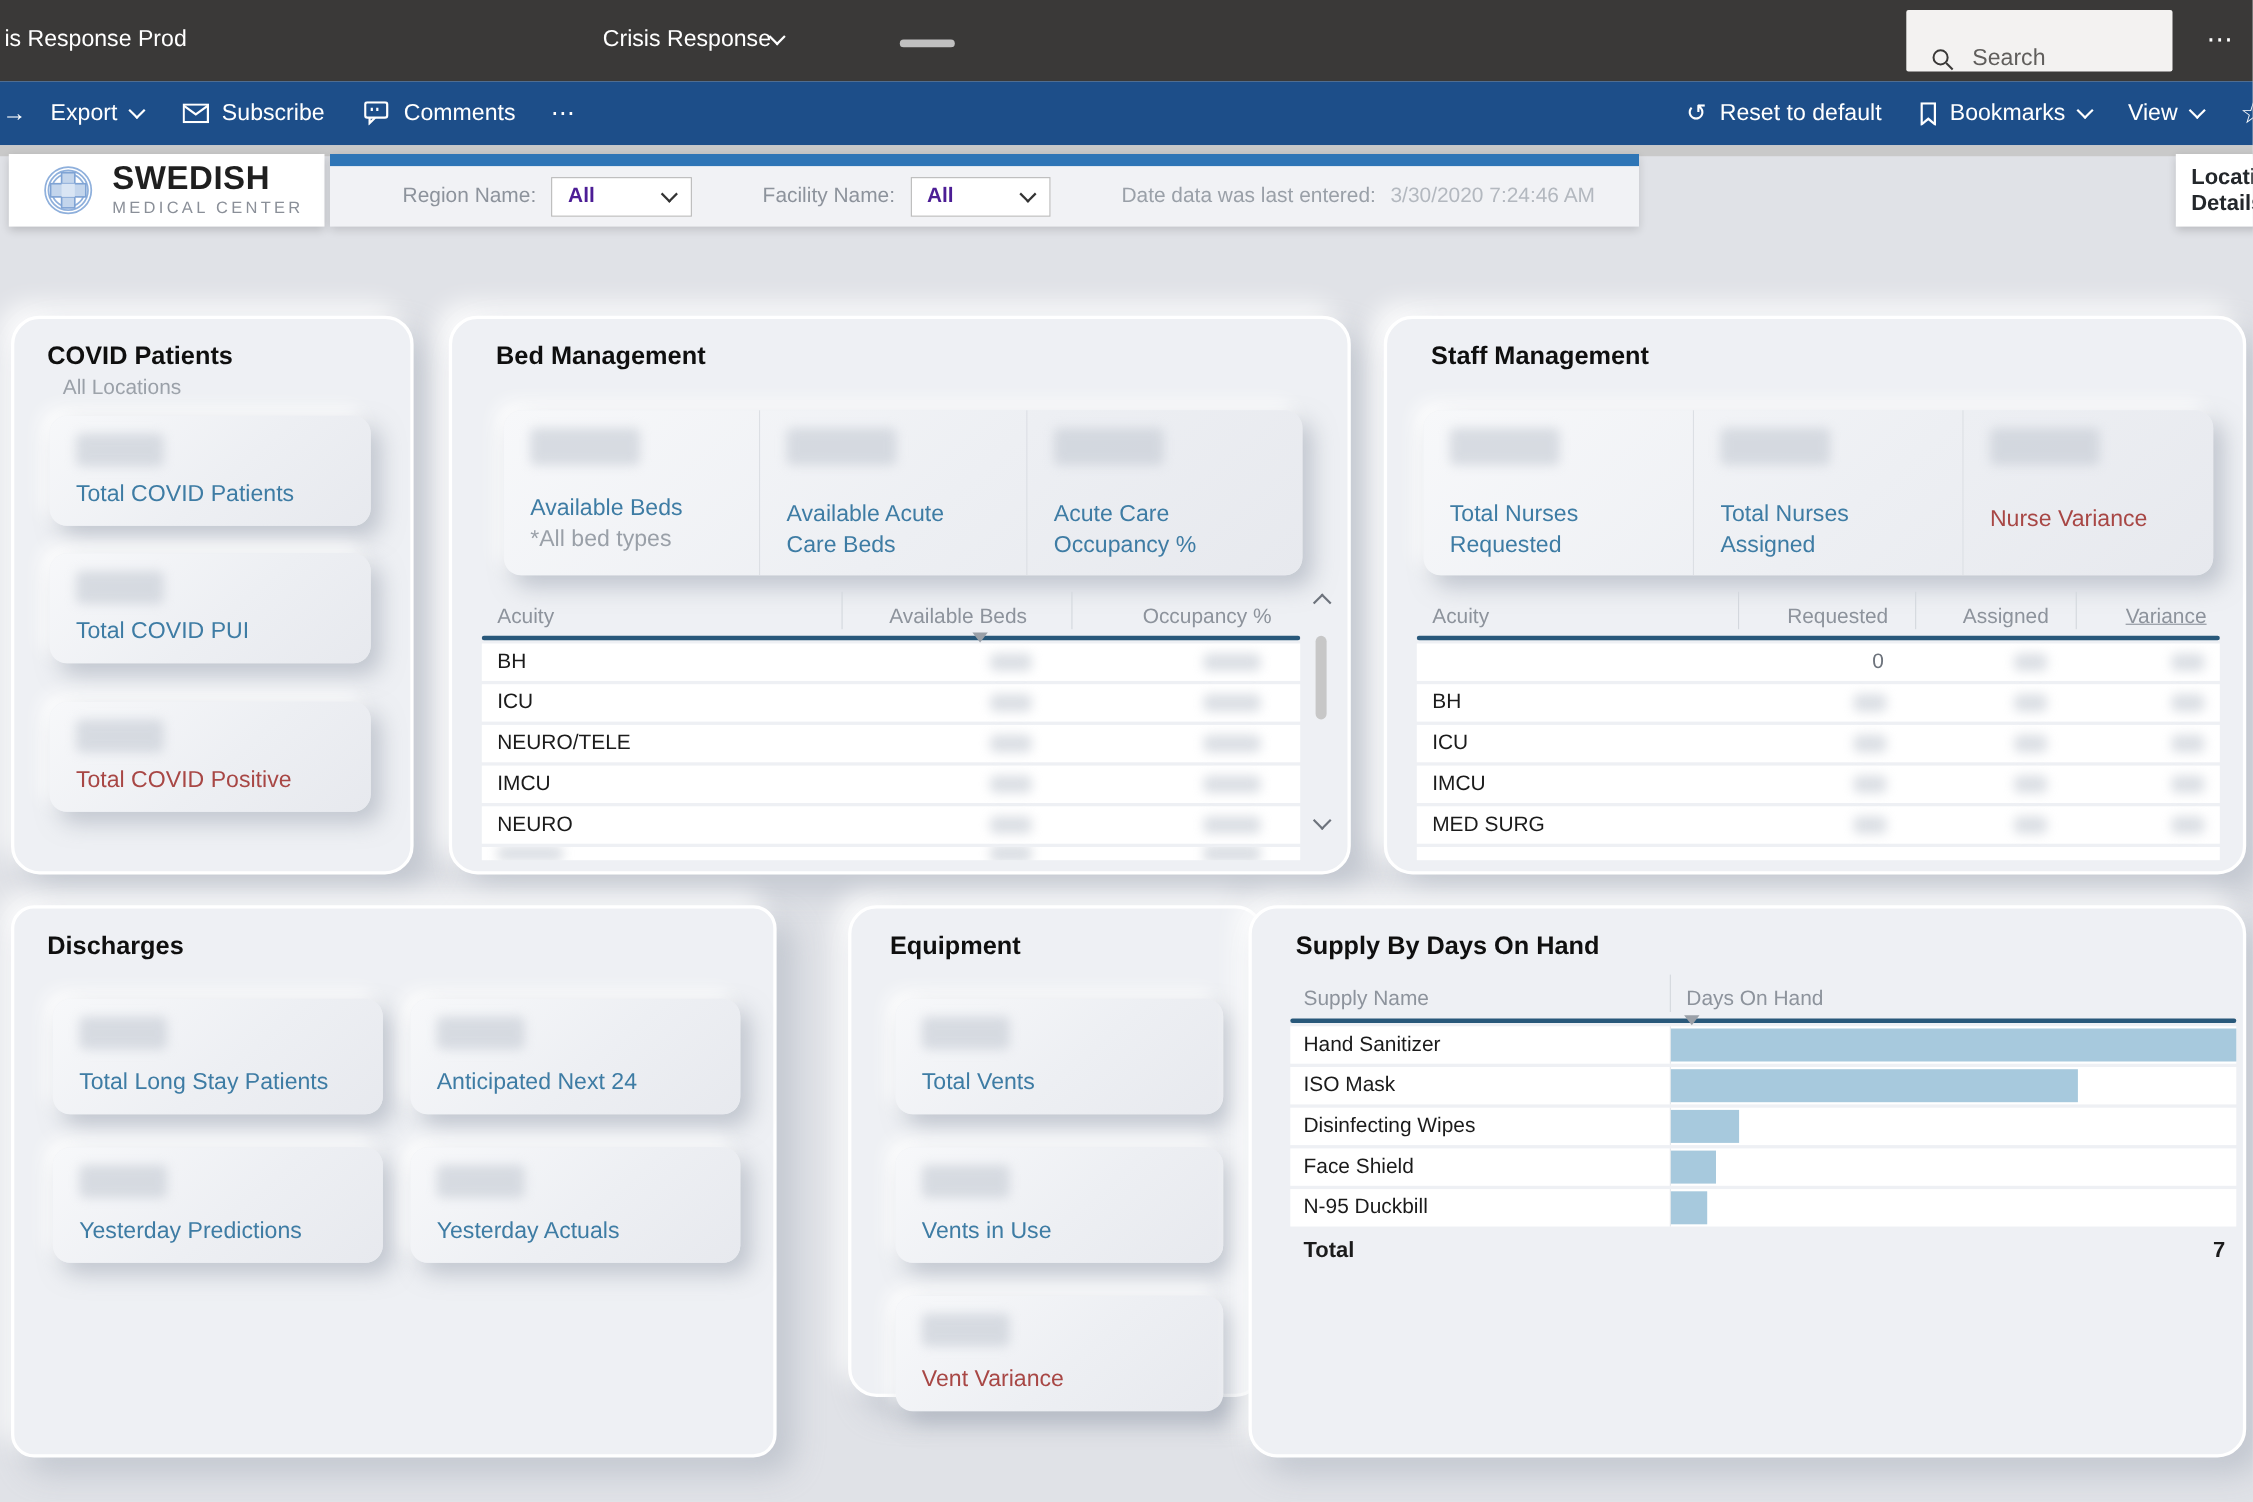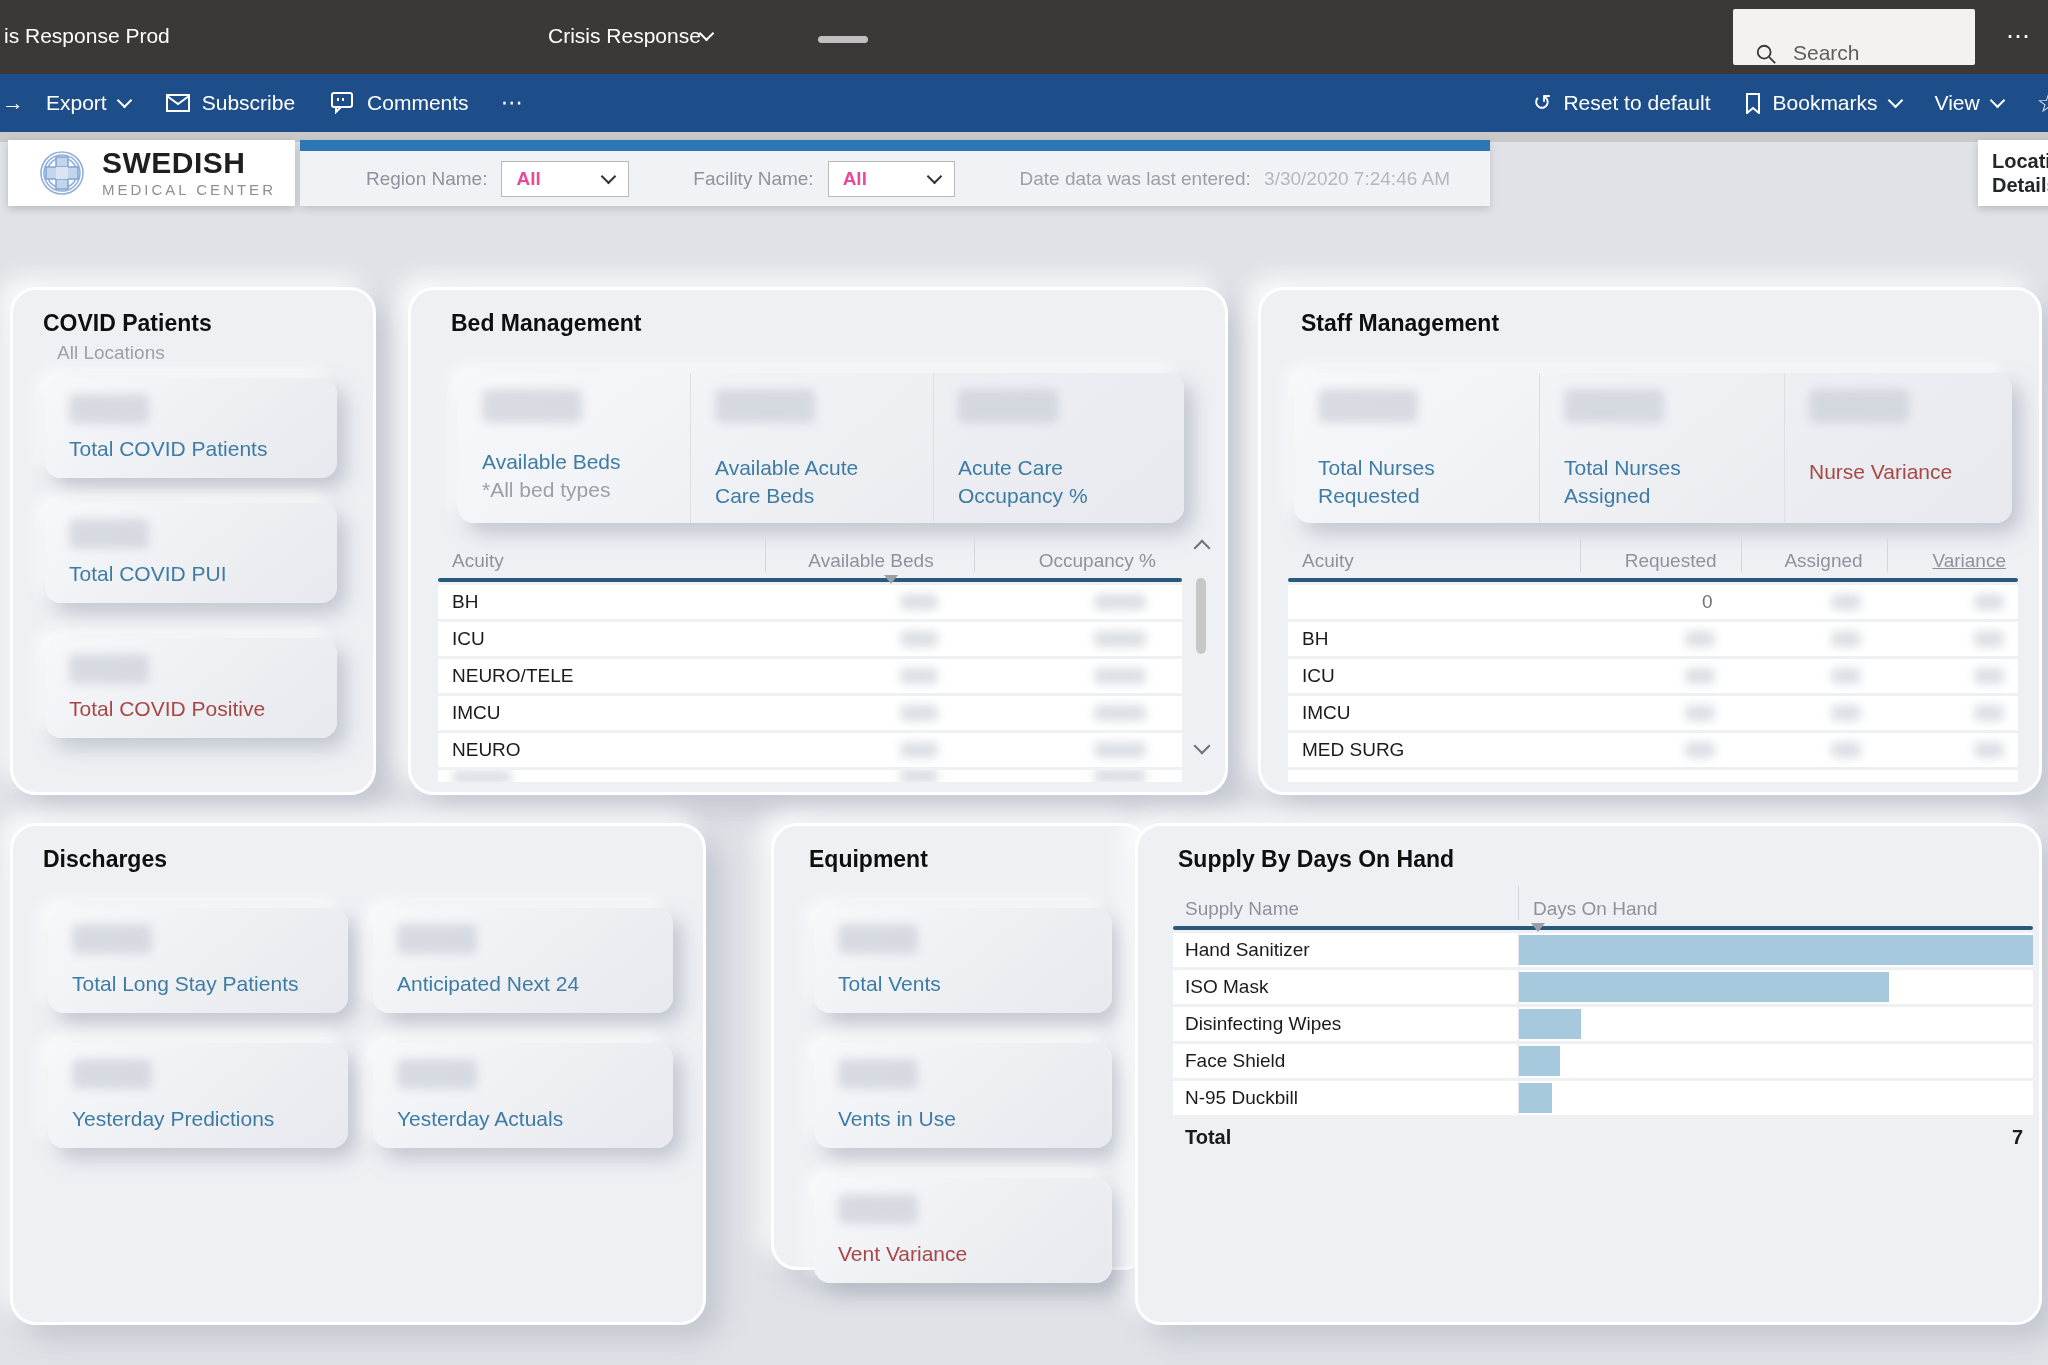--- a/index.html
+++ b/index.html
@@ -31,21 +31,21 @@
              box-shadow:0 3px 8px rgba(0,0,0,.18);display:flex;align-items:center;padding-left:28px;box-sizing:border-box;gap:14px;}
   .logo-text1{font-size:30px;font-weight:bold;color:#1f1f1f;letter-spacing:.5px;line-height:1;}
   .logo-text2{font-size:15px;color:#8a8f98;letter-spacing:3px;margin-top:3px;}
   .filter-panel{position:absolute;left:300px;top:140px;width:1190px;height:66px;background:#f1f2f5;
                 box-shadow:0 3px 8px rgba(0,0,0,.14);}
   .filter-accent{position:absolute;left:0;top:0;width:100%;height:11px;background:#2e75b6;}
   .filter-row{position:absolute;left:0;top:11px;width:100%;height:55px;display:flex;align-items:center;padding-left:66px;box-sizing:border-box;}
   .flabel{color:#8d939c;font-size:19px;margin-right:14px;white-space:nowrap;}
   .fdrop{width:222px;height:36px;background:#fff;border:1px solid #b9b9b9;display:flex;align-items:center;
          justify-content:space-between;padding:0 14px;box-sizing:border-box;margin-right:64px;}
-  .fdrop .val{font-size:19px;font-weight:bold;color:#ec4899;}
+  .fdrop .val{font-size:19px;font-weight:bold;color:#4c1d95;}
   .fdate{margin-left:auto;padding-right:40px;font-size:19px;white-space:nowrap;}
   .fdate .lab{color:#9aa0a8;}
   .fdate .val{color:#b3b8bf;margin-left:8px;}
   .location-card{position:absolute;left:1978px;top:140px;width:110px;height:66px;background:#fff;
                  box-shadow:0 3px 8px rgba(0,0,0,.18);display:flex;align-items:center;justify-content:flex-start;
                  padding-left:14px;box-sizing:border-box;font-size:20px;font-weight:bold;color:#23272b;line-height:1.2;}
   
   .panel{position:absolute;background:#eef0f4;border:3px solid #ffffff;border-radius:26px;box-sizing:border-box;
          box-shadow:14px 14px 28px rgba(156,163,178,.45),-10px -10px 22px rgba(255,255,255,.9);}
   .ptitle{position:absolute;font-size:23px;font-weight:bold;color:#0f0f0f;white-space:nowrap;}
@@ -396,21 +396,21 @@
       <div style="width:18%;display:flex;">
           <span class="rnum w30 cellblob" style="margin-right:14px;"></span>
         </div>
     </div>
     <div class="trow partial">
         <div class="tc" style="width:100%;"></div>
       </div>
   </div>
 </div>
 
-<div class="panel" style="left:10px;top:823px;width:696px;height:502px;">
+<div class="panel" style="left:10px;top:823px;width:696px;height:502px;border-radius:21px;">
   <div class="ptitle" style="left:30px;top:20px;">Discharges</div>
   <div class="tile" style="left:35px;top:82px;width:300px;height:105px;">
     <span class="rnum kblob sm"></span>
     <div class="klabel blue">Total Long Stay Patients</div>
   </div>
   <div class="tile" style="left:360px;top:82px;width:300px;height:105px;">
     <span class="rnum kblob sm"></span>
     <div class="klabel blue">Anticipated Next 24</div>
   </div>
   <div class="tile" style="left:35px;top:217px;width:300px;height:105px;">

